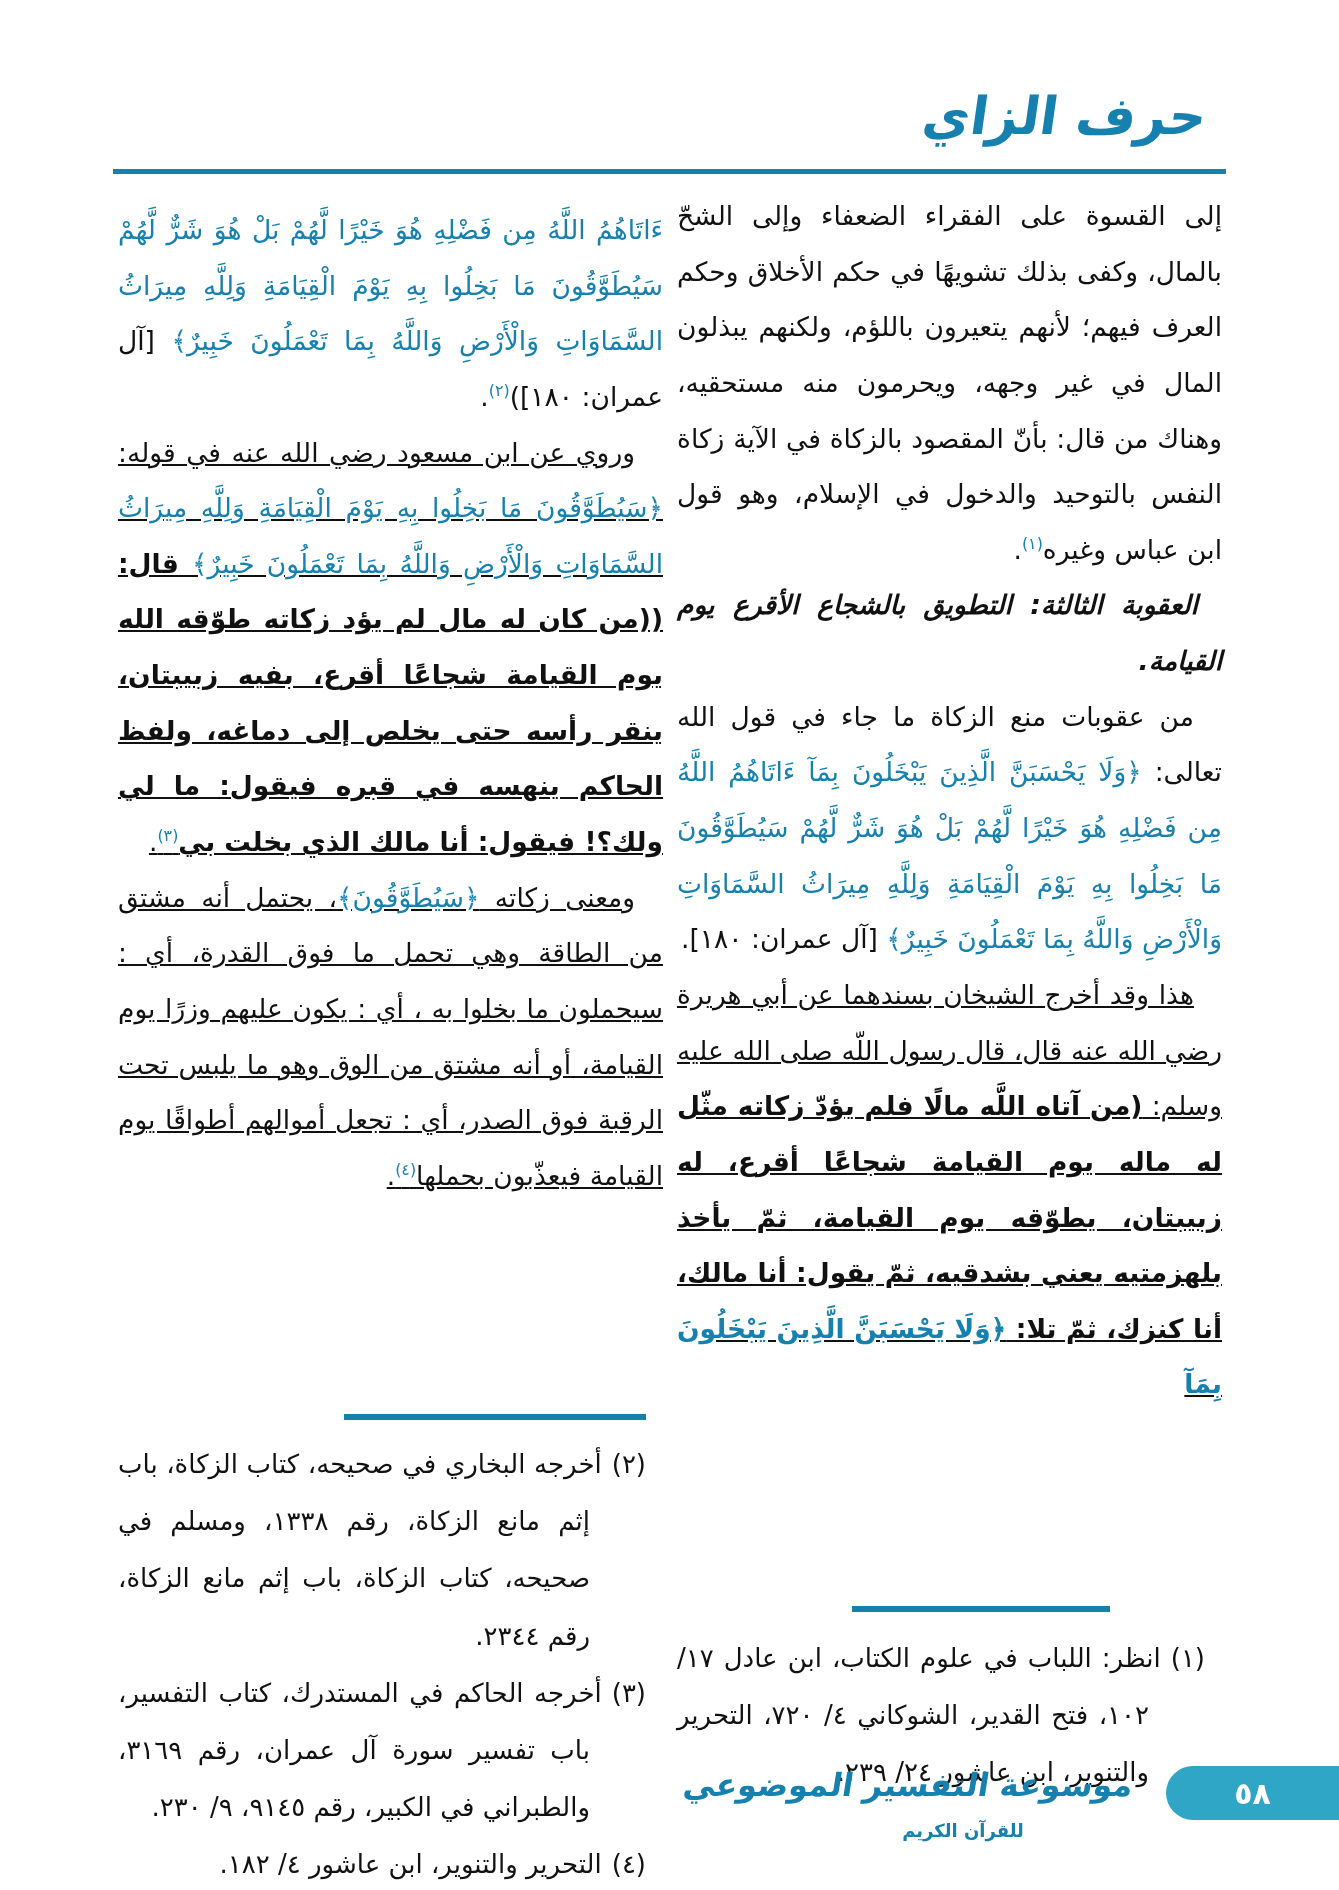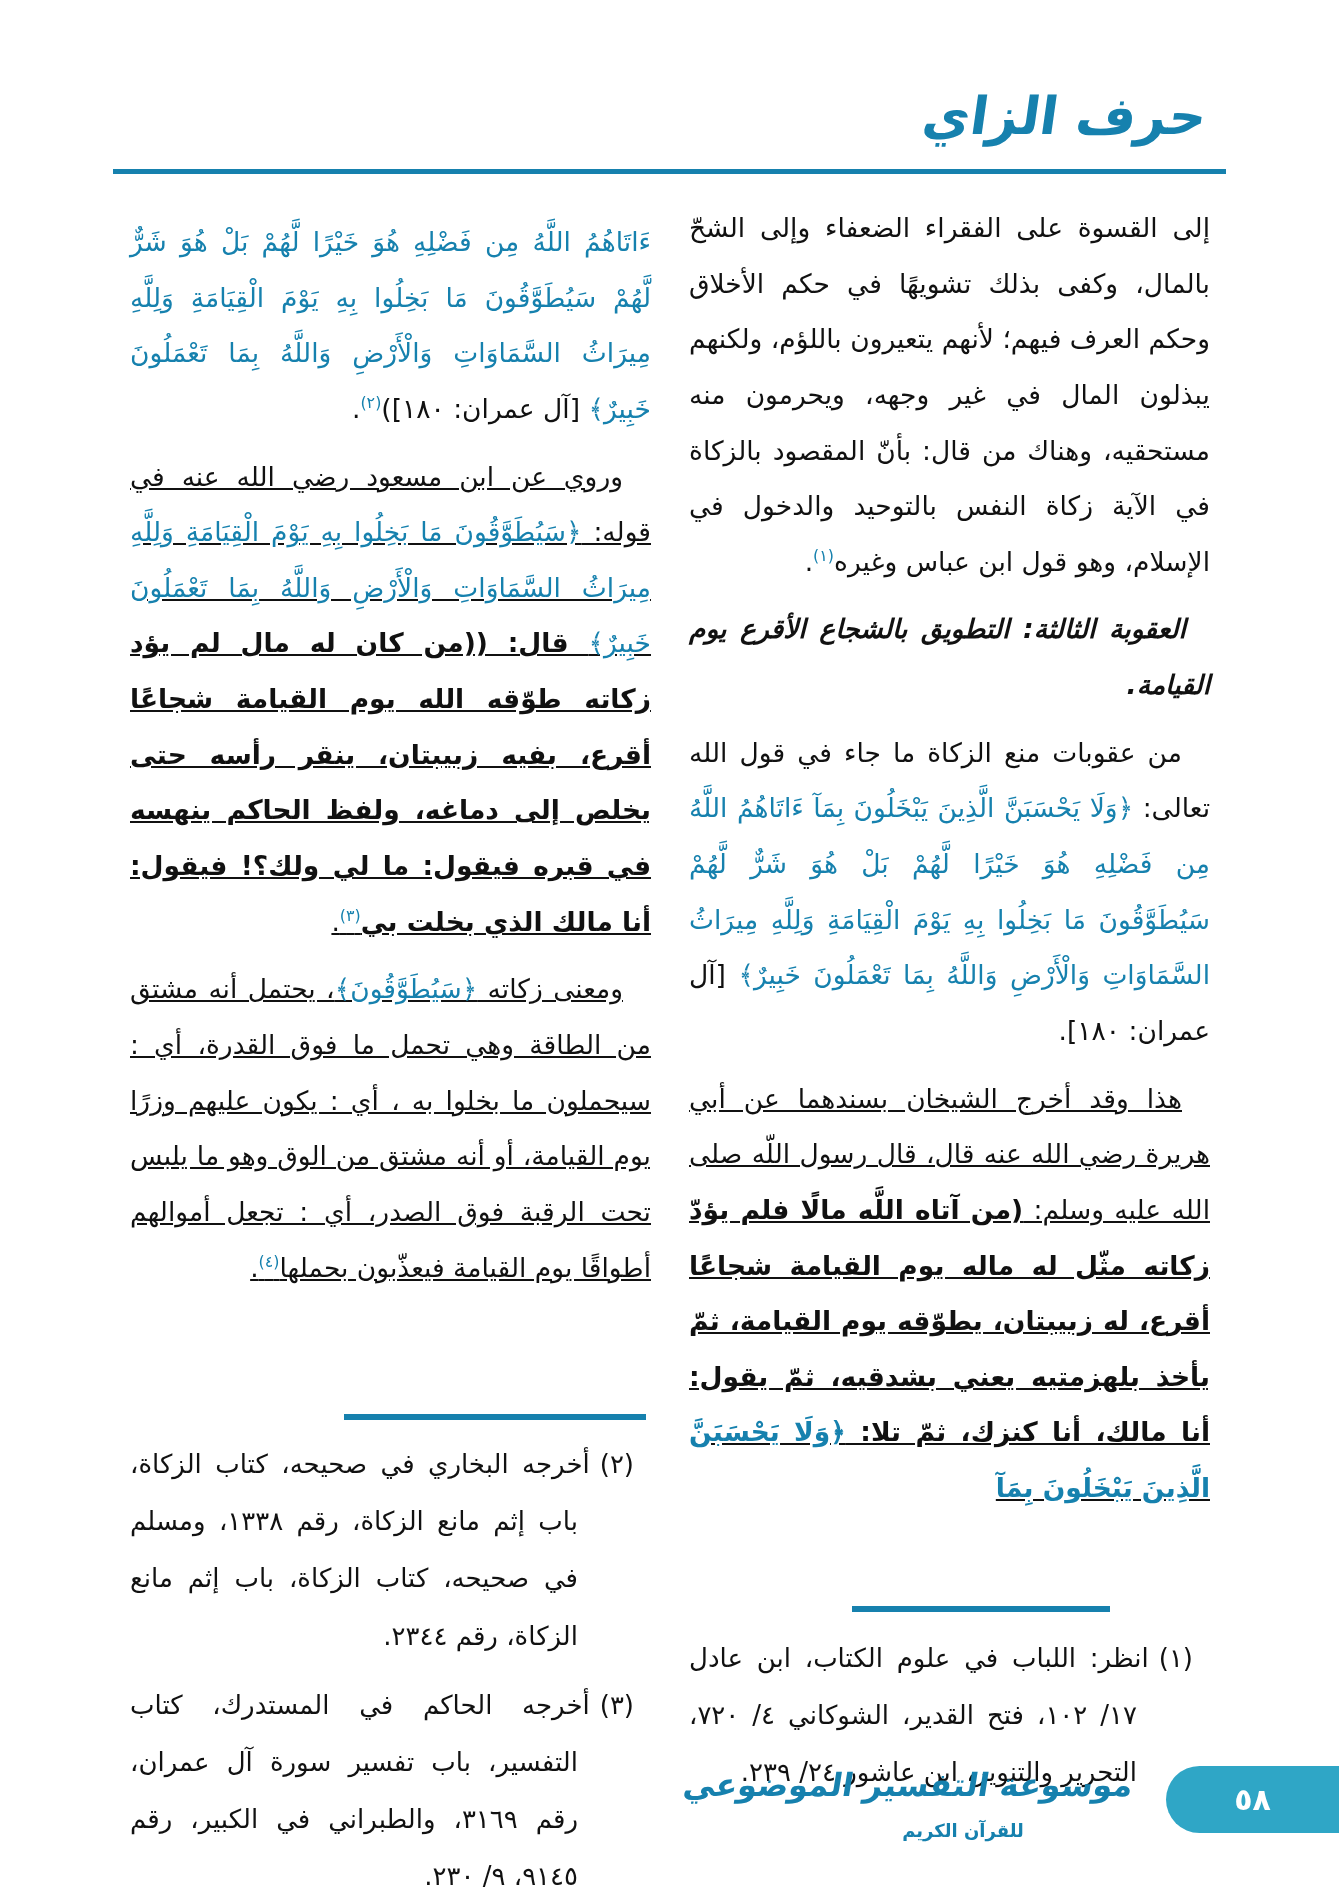--- a/index.html
+++ b/index.html
@@ -35,21 +35,21 @@
   }
   
   .col{
     position:absolute;top:188px;
     width:545px;height:1640px;
     font-size:26.5px;line-height:2.1;
     text-align:justify;
   }
   .col-right{right:117px;}
   .col-left{left:118px;padding-top:14px;}
-  .col p{margin:12px;}
+  .col p{margin:0;}
   .indent{text-indent:28px;}
   .heading{font-weight:bold;margin:16px 0 12px;text-indent:24px;font-style:italic;}
   .para-gap{margin-top:10px;text-decoration:underline;}
   .quran{color:var(--teal);}
   .bold{font-weight:bold;}
   sup.ref{color:var(--teal);font-size:0.60em;line-height:0;}
   
   .fn-block{position:absolute;right:17px;left:0;font-size:26px;line-height:2.2;}
   .fn-block-right{top:1418px;}
   .fn-block-left{top:1226px;}
@@ -65,21 +65,21 @@
   }
   .logo-title{
     font-size:32px;font-weight:bold;
     transform:skewX(-9deg);
     white-space:nowrap;
     letter-spacing:-1px;
   }
   .logo-sub{font-size:18px;font-weight:bold;margin-top:16px;}
   .page-badge{
     position:absolute;top:1766px;right:0;
-    width:173px;height:67px;
+    width:173px;height:54px;
     background:var(--badge);
     border-radius:36px 0 0 36px;
     display:flex;align-items:center;justify-content:center;
     color:#ffffff;font-size:30px;font-weight:bold;
   }
 </style>
 </head>
 <body>
 
 <div class="page">

